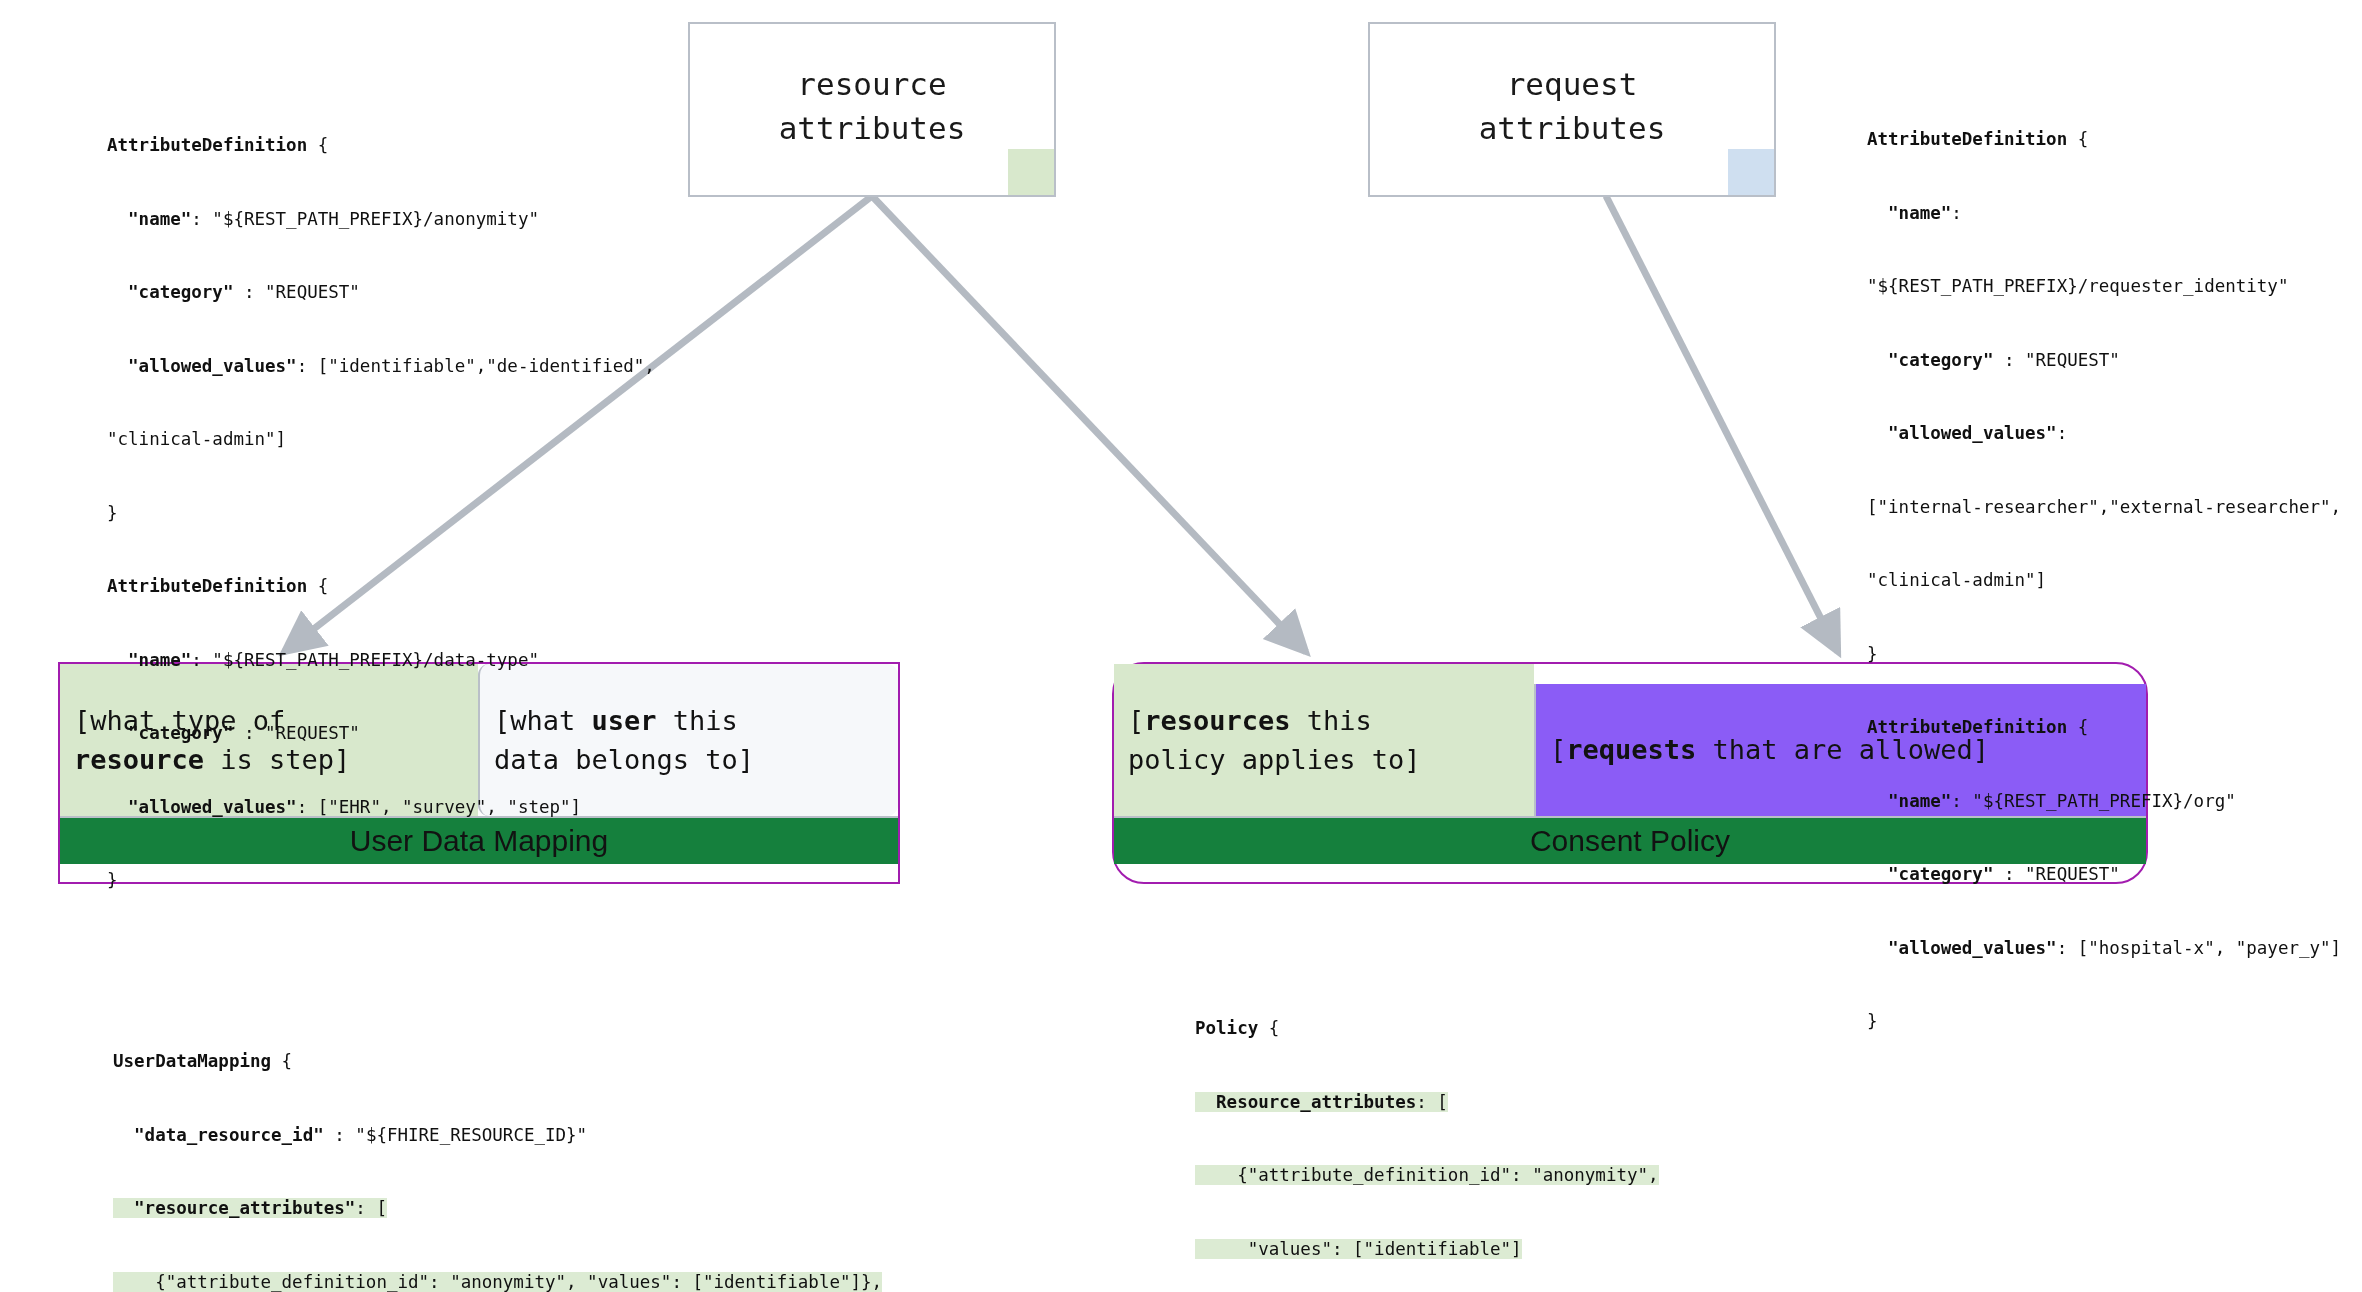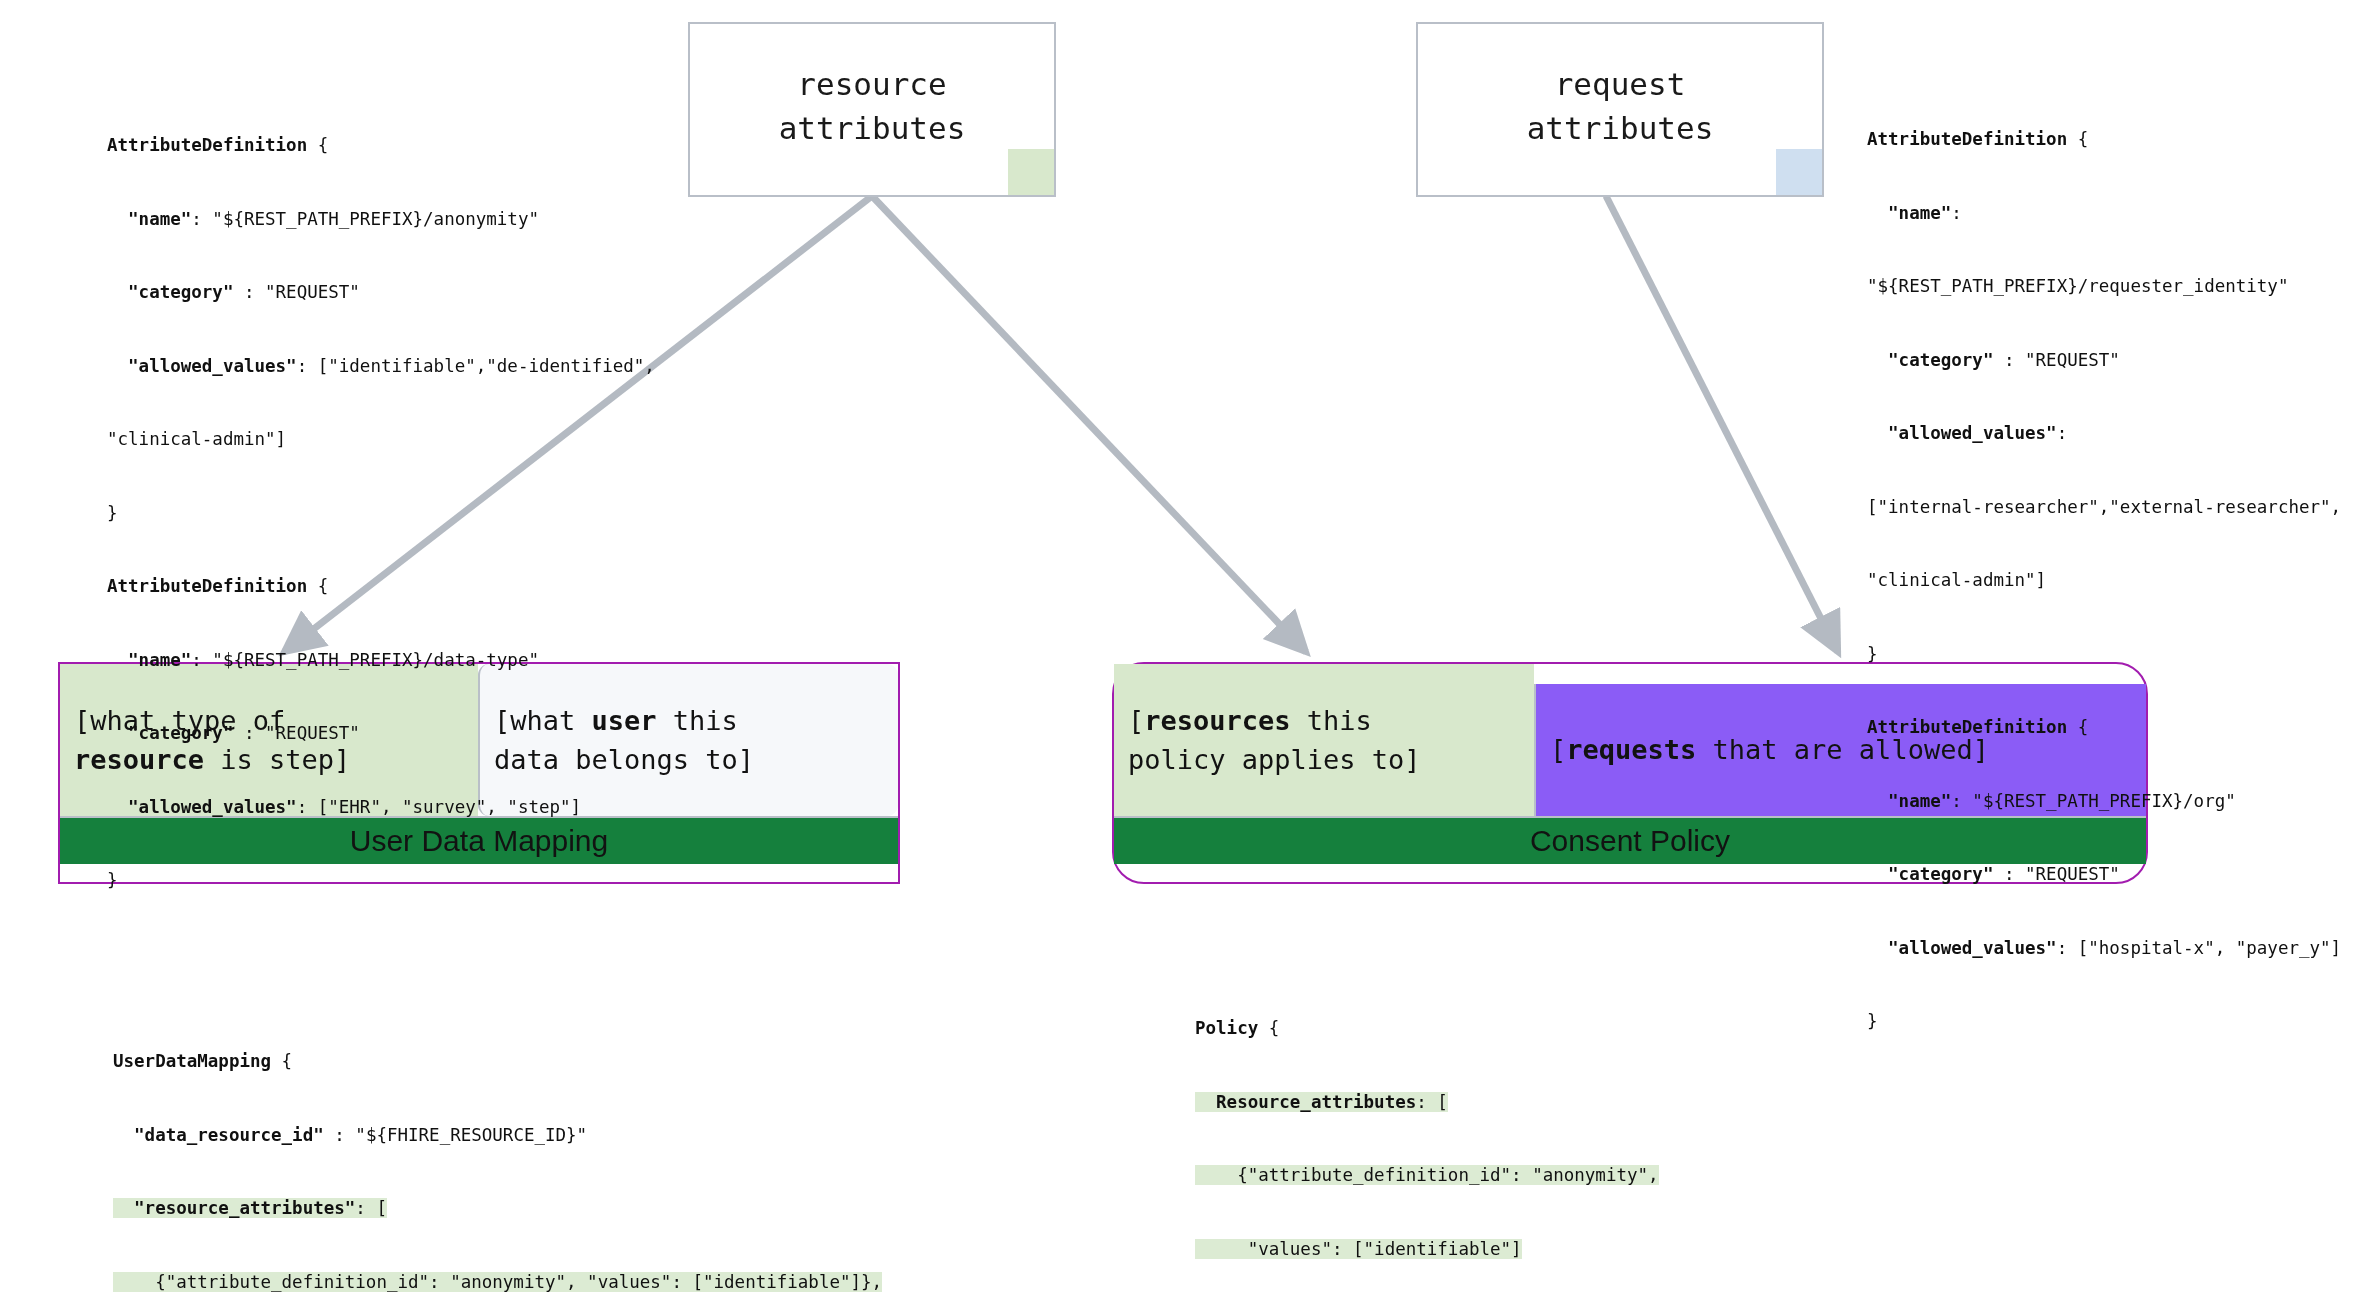--- a/index.html
+++ b/index.html
@@ -158,21 +158,21 @@
     <span class="code-line">  <span class="b">"allowed_values"</span>: ["hospital-x", "payer_y"]</span>
     <span class="code-line">}</span>
   </div>
 
   <div class="attr-box" style="left:688px; top:22px; width:368px; height:175px;">
     <div class="label">resource
 attributes</div>
     <div class="swatch" style="background:#d8e8cc;"></div>
   </div>
 
-  <div class="attr-box" style="left:1416px; top:22px; width:408px; height:175px;">
+  <div class="attr-box" style="left:1368px; top:22px; width:408px; height:175px;">
     <div class="label">request
 attributes</div>
     <div class="swatch" style="background:#cfdff0;"></div>
   </div>
 
   <div class="concept" style="left:58px; top:662px; width:842px; height:222px;">
     <div class="concept-body">
       <div class="cell green" style="width:418px;">
         <span><span>[what type of
 </span><b>resource</b><span> is step]</span></span>

